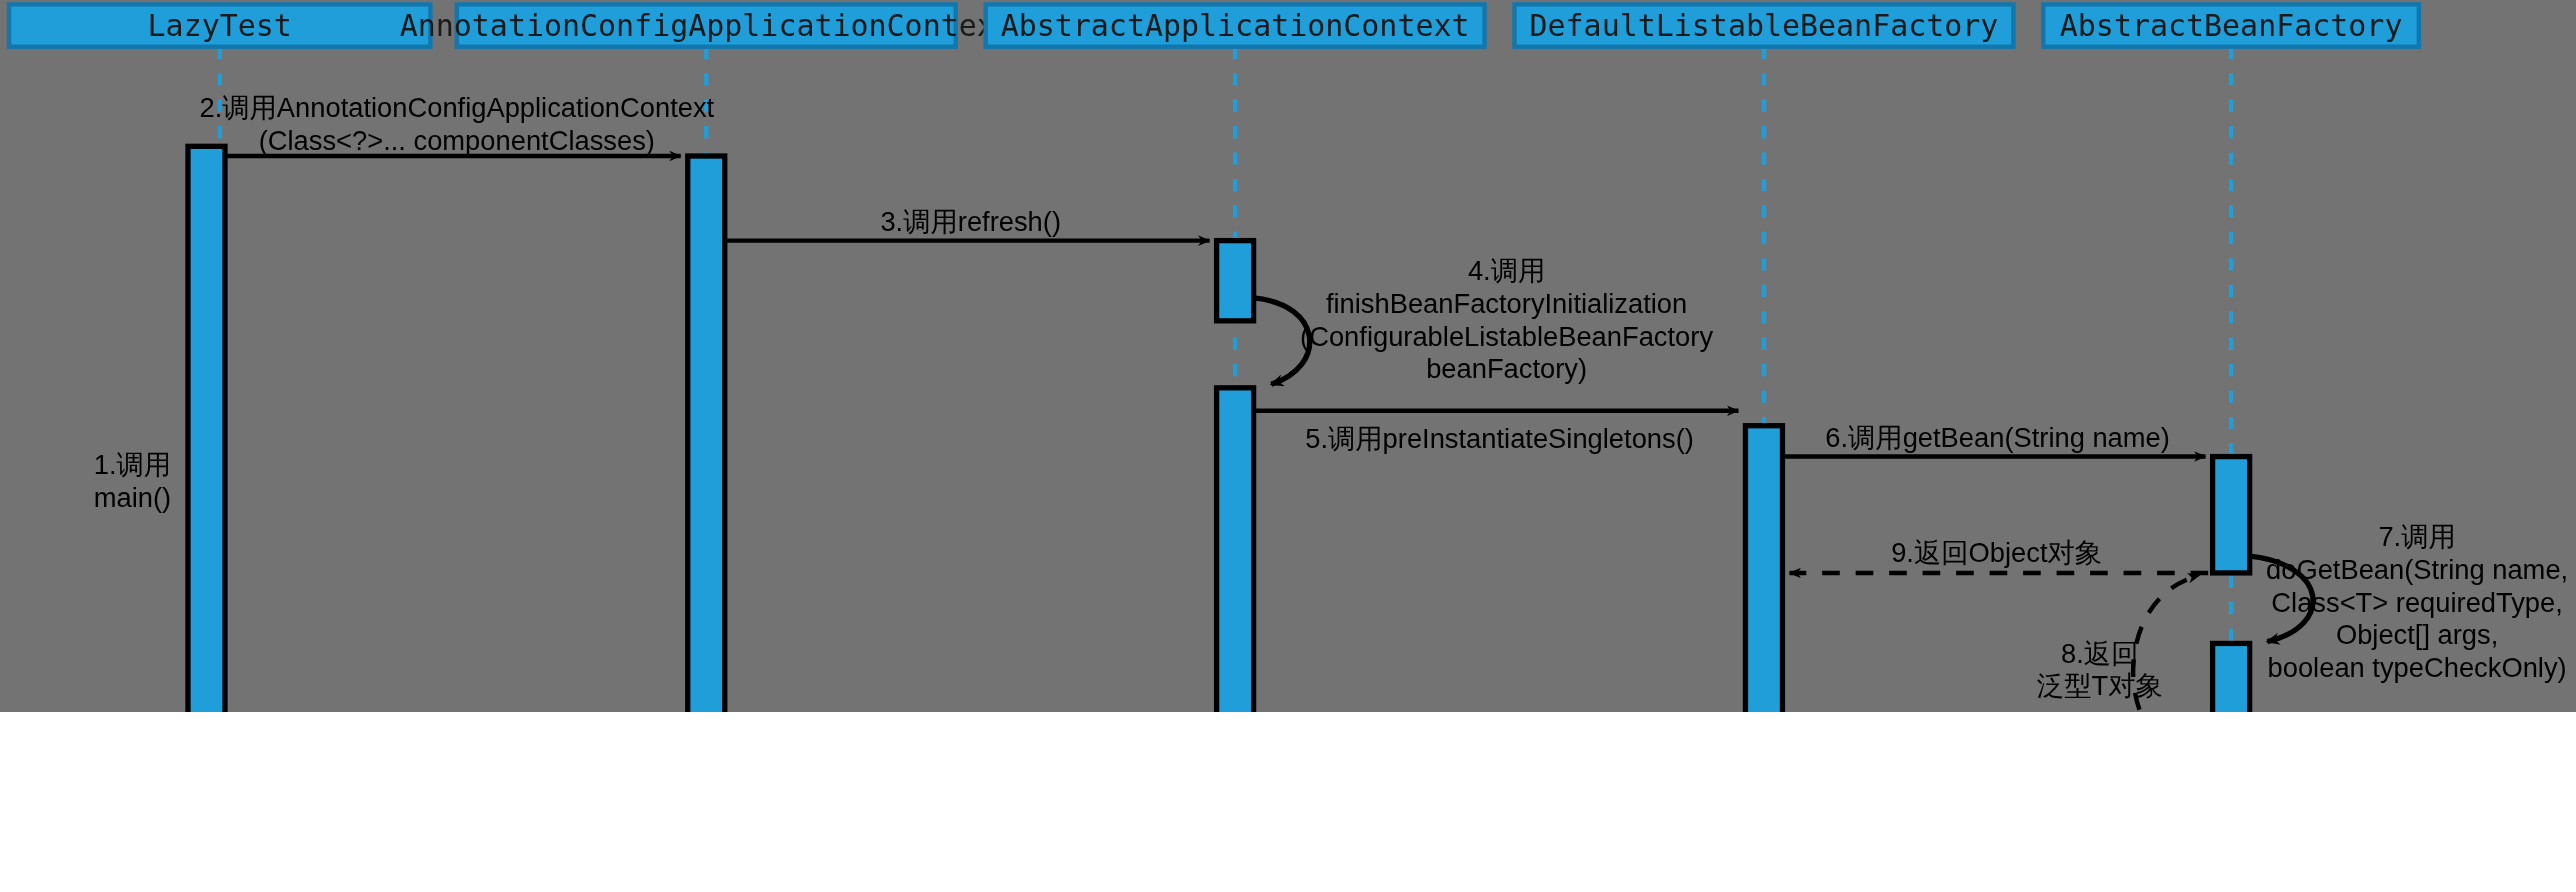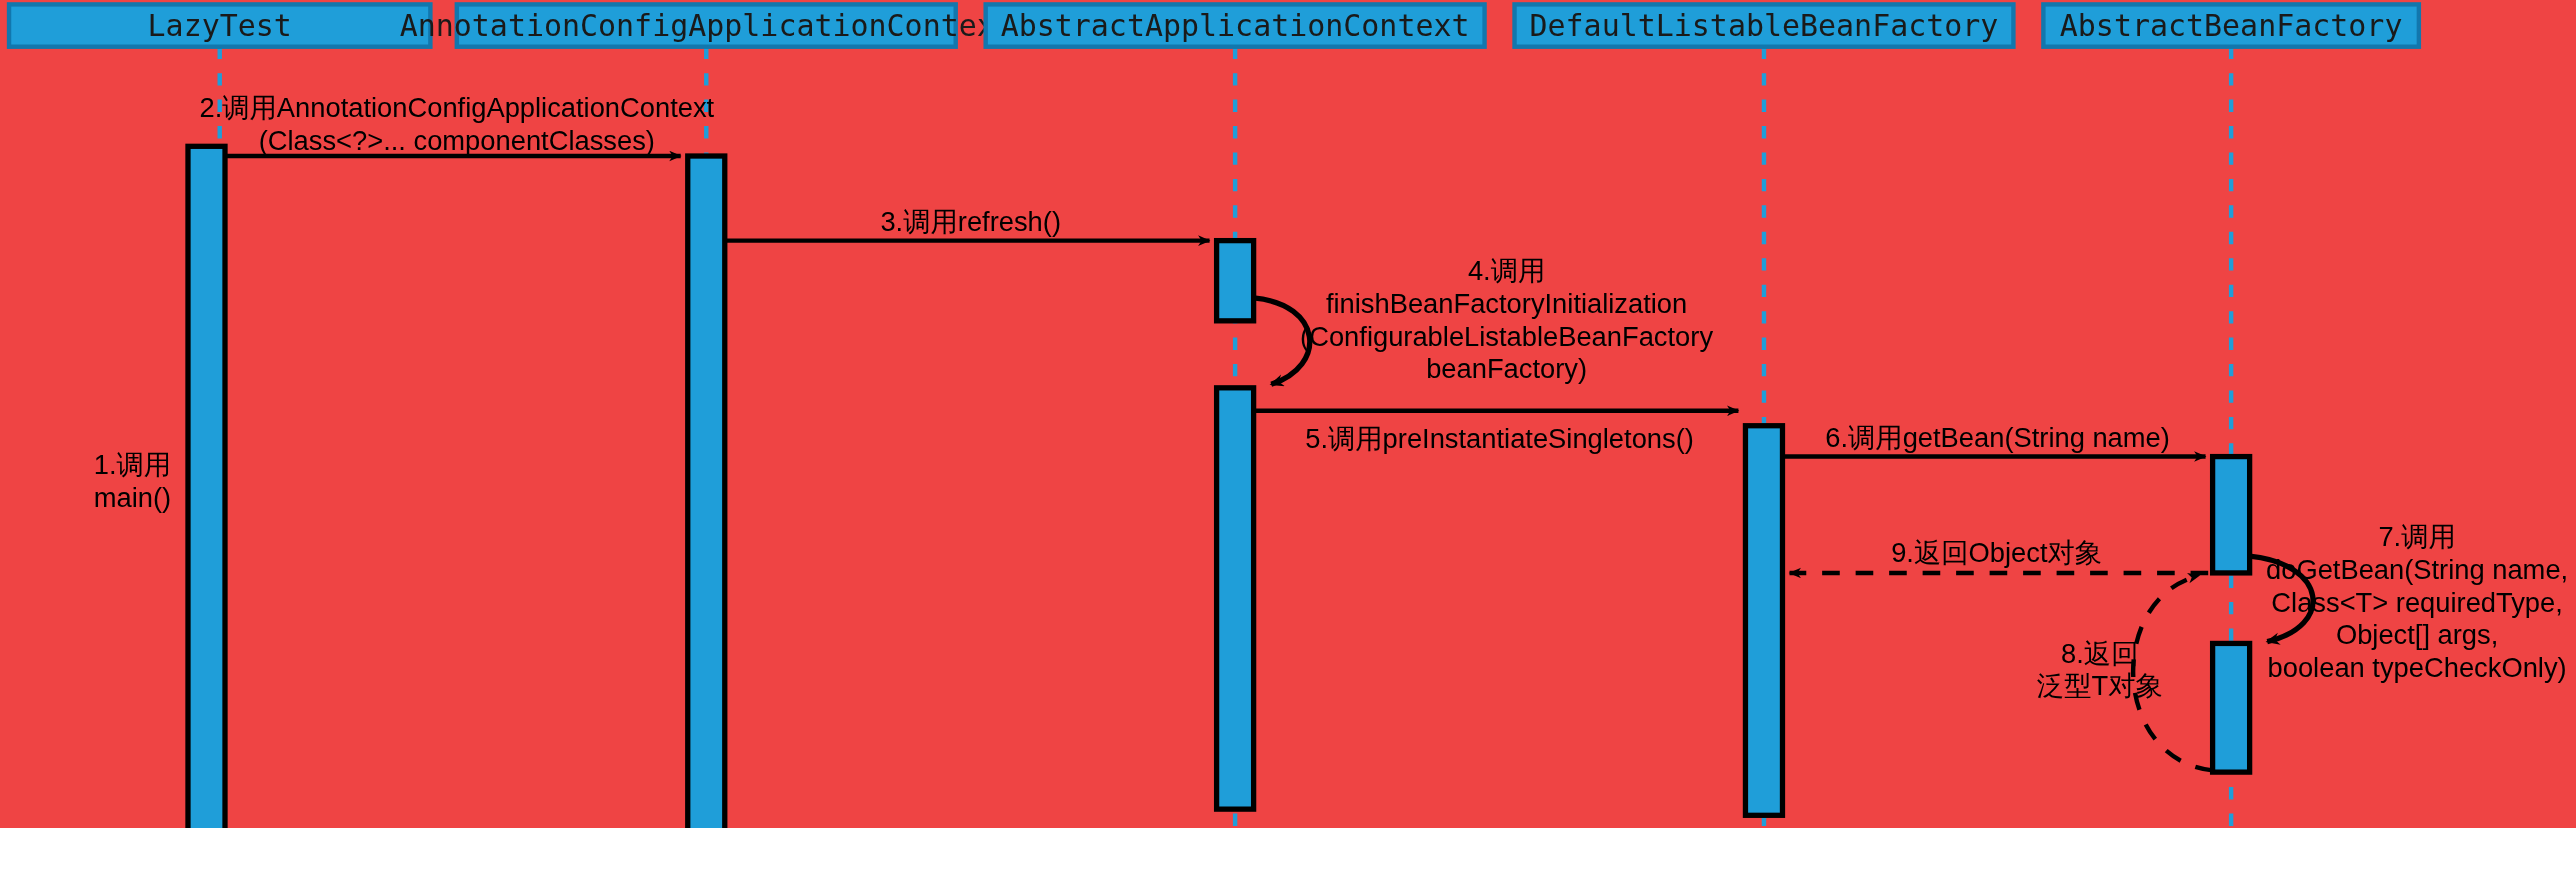--- a/index.html
+++ b/index.html
@@ -6,22 +6,22 @@
     margin: 0;
     padding: 0;
     background: #ffffff;
   }
   body {
     font-family: "Liberation Sans", sans-serif;
   }
   #diagram-root {
     position: relative;
     width: 2576px;
-    height: 828px;
-    background: #ef4444;
+    height: 712px;
+    background: #737373;
     overflow: hidden;
   }
   #seq-svg {
     position: absolute;
     left: 0;
     top: 0;
     width: 2576px;
     height: 892px;
   }
   .lifeline-title {

